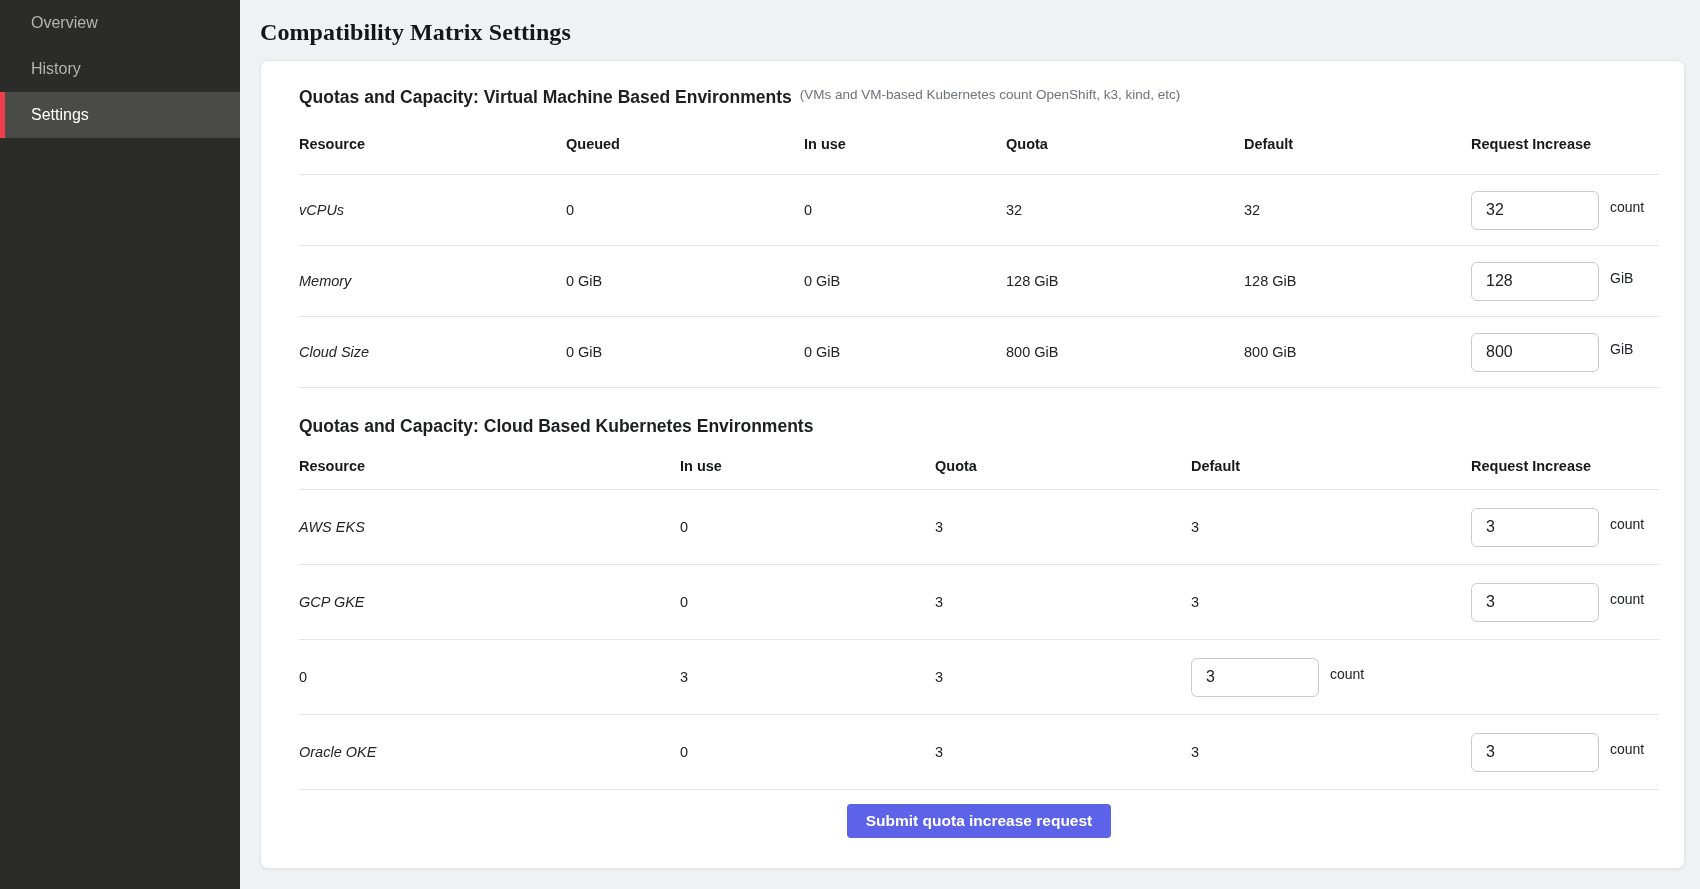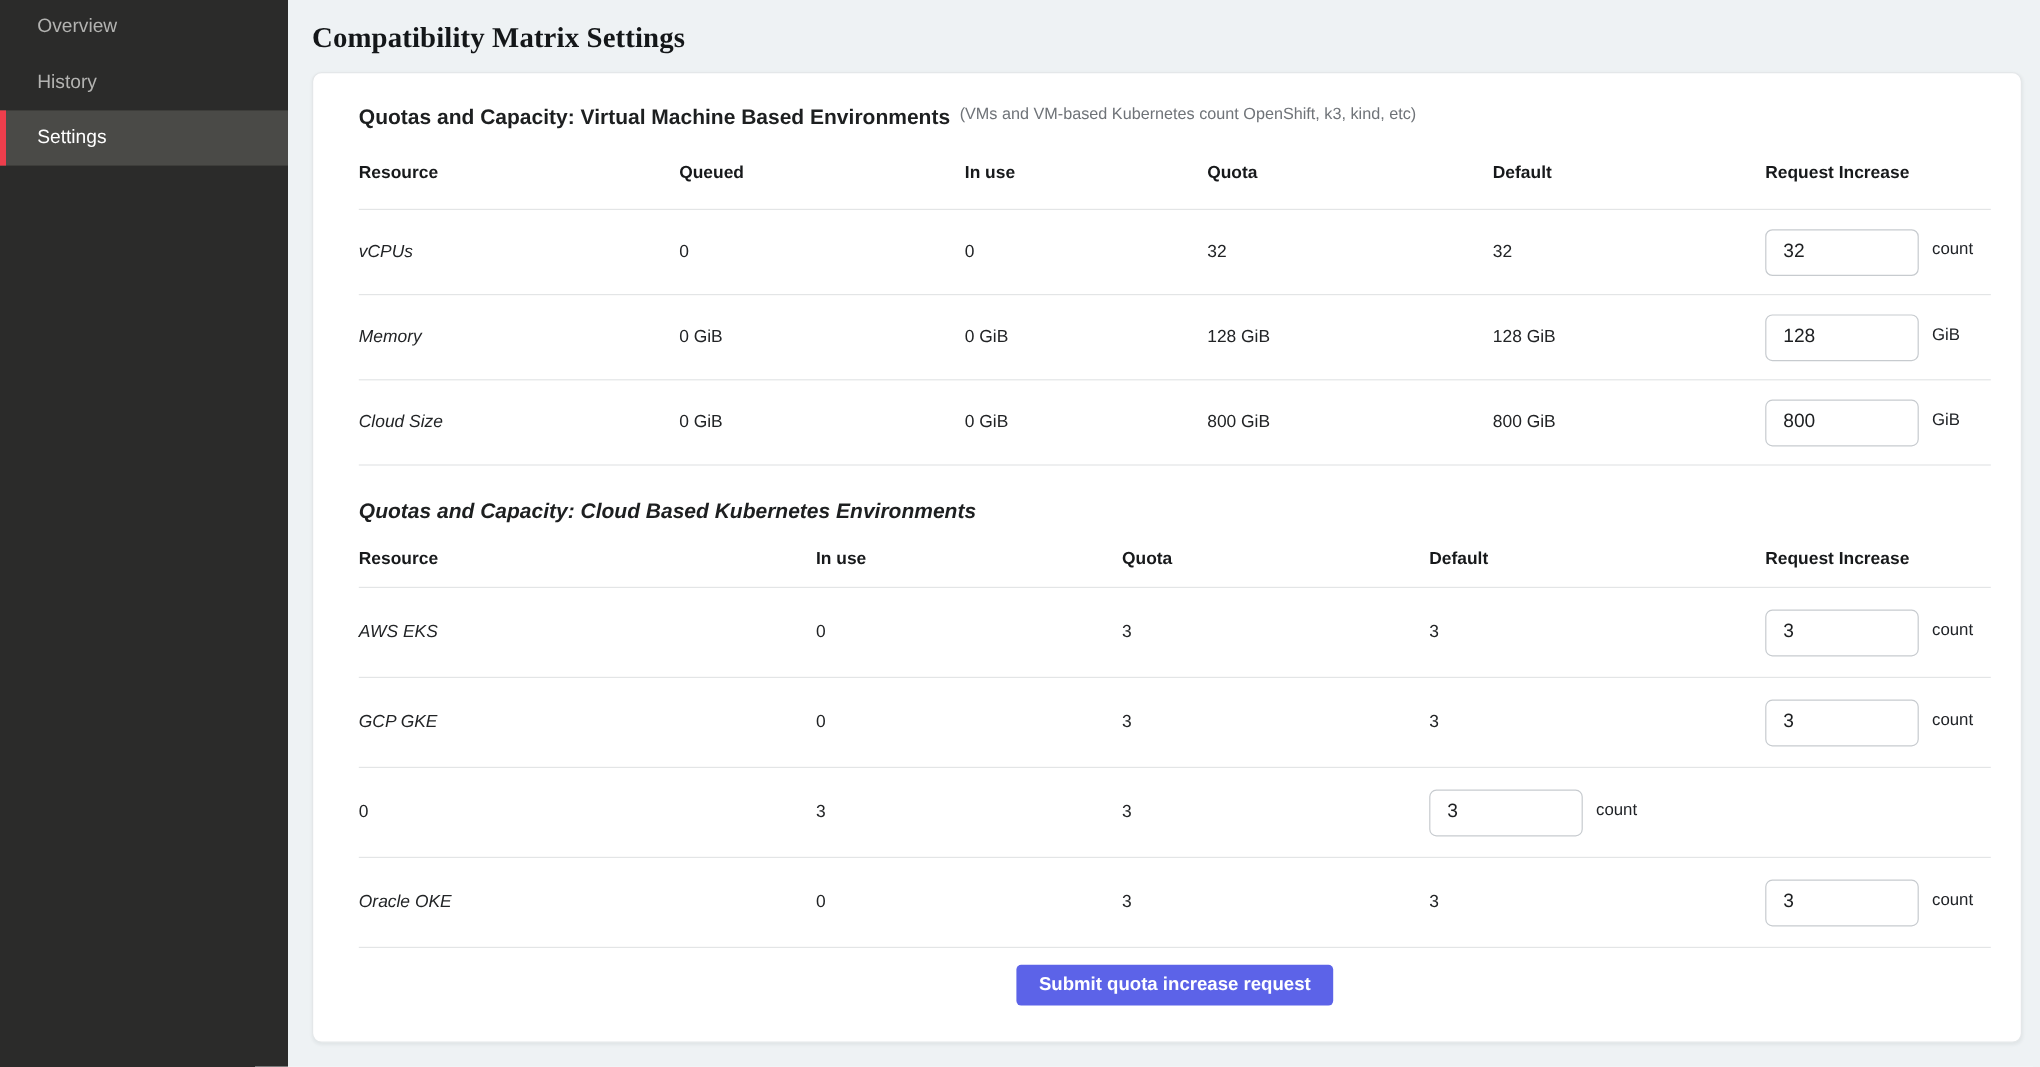--- a/index.html
+++ b/index.html
@@ -60,21 +60,21 @@
     font-size: 17.5px;
     font-weight: bold;
     color: #1d1f20;
   }
   .section-heading .heading-note {
     font-size: 13.5px;
     color: #6f7378;
     margin-left: 8px;
     font-weight: normal;
   }
-  .section-heading.second { margin-top: 28px; font-style: italic; }
+  .section-heading.second { margin-top: 28px; }
 
   
   .grid-row { display: grid; align-items: center; border-bottom: 1px solid #e3e5e6; }
   .t1 { grid-template-columns: 267px 238px 202px 238px 227px 1fr; }
   .t2 { grid-template-columns: 381px 255px 256px 280px 1fr; }
   .header-row { font-weight: bold; font-size: 14.5px; color: #17191b; }
   .t1.header-row { height: 62px; }
   .t2.header-row { height: 48px; }
   .t1.data-row { height: 71px; }
   .t2.data-row { height: 75px; }

